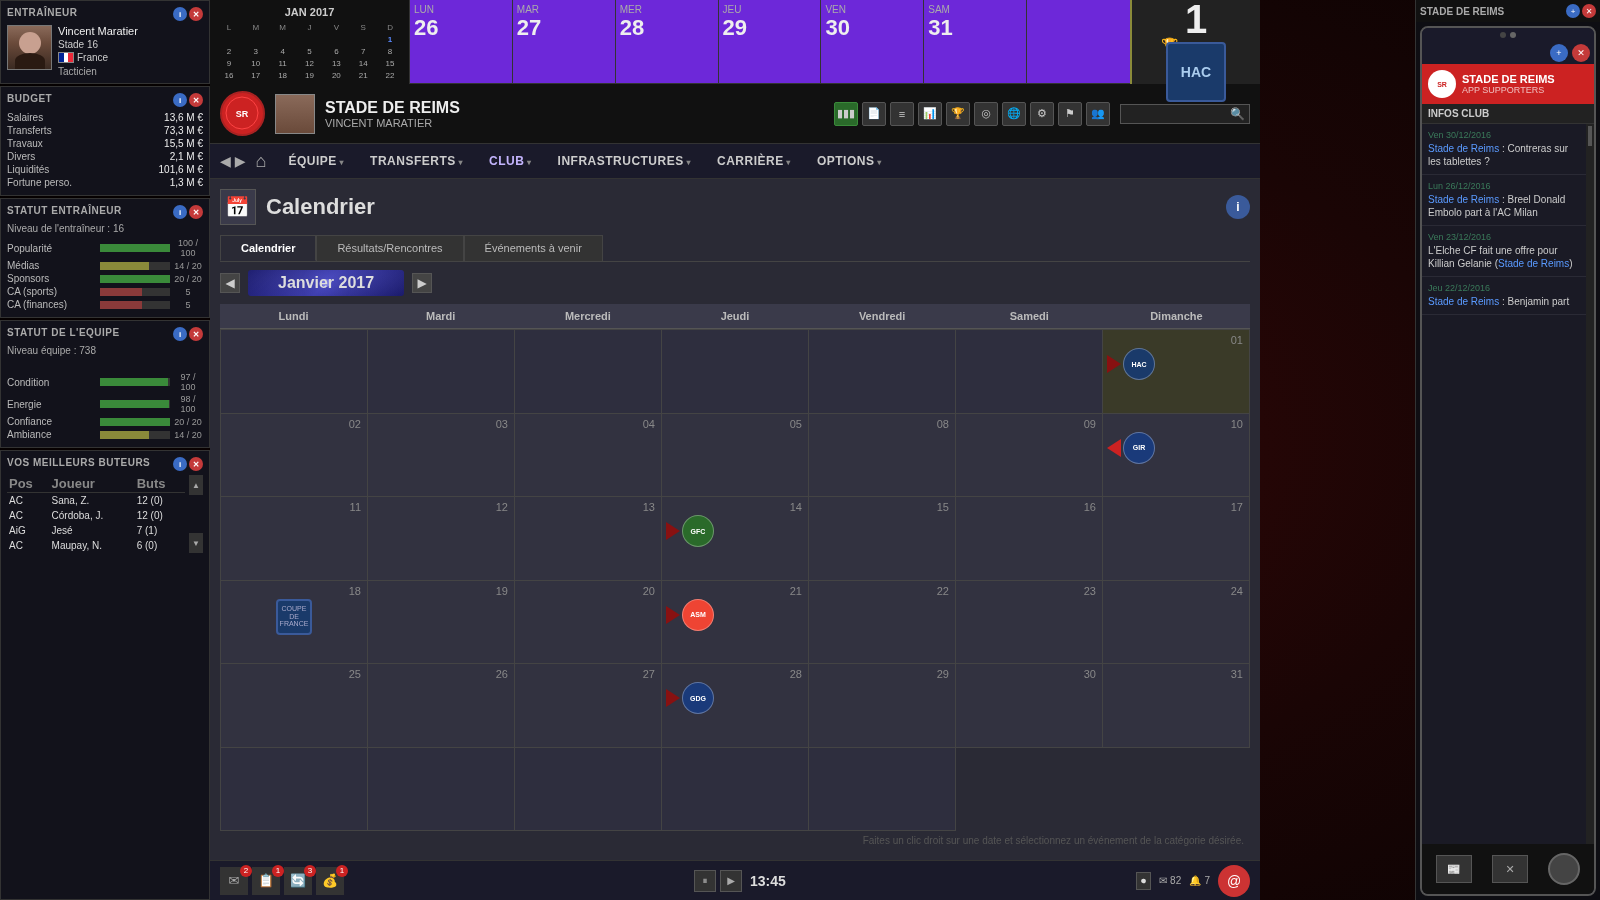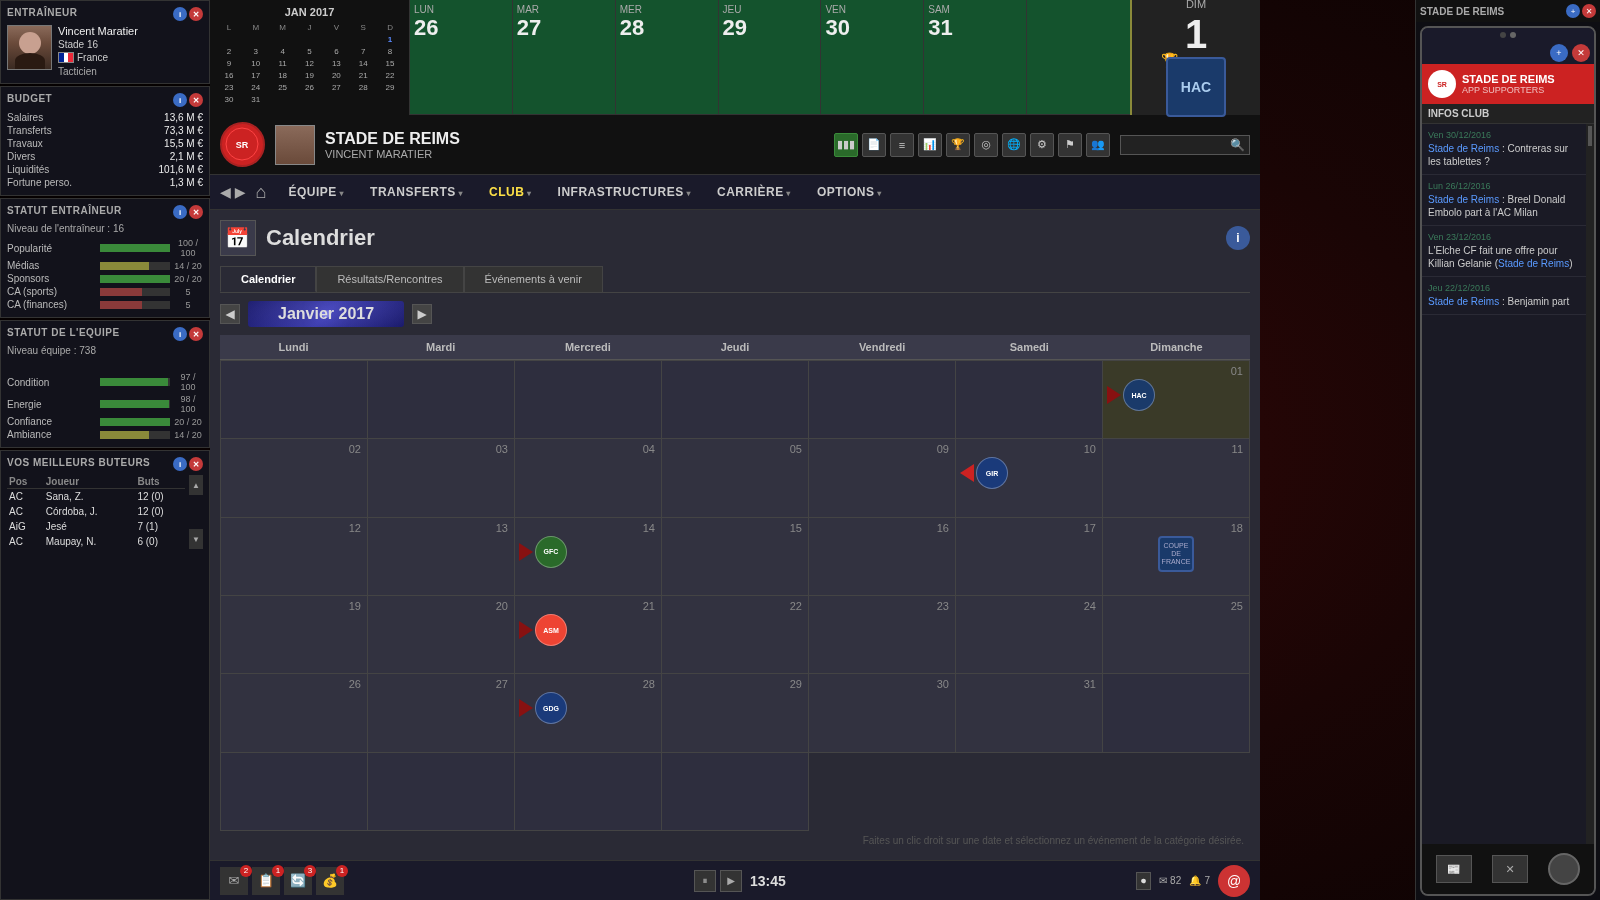--- a/index.html
+++ b/index.html
@@ -117,21 +117,21 @@
     }
     .stat-bar {
       height: 100%; background: #3a8a3a;
       position: absolute; left: 0; top: 0;
     }
     .stat-value { font-size: 9px; color: #999; margin-left: 3px; width: 30px; text-align: center; }
 
     
     .scorers-table { width: 100%; border-collapse: collapse; }
     .scorers-table th {
-      font-size: 10px; color: #888; text-align: left;
+      font-size: 13px; color: #888; text-align: left;
       border-bottom: 1px solid #333; padding: 1px 2px;
     }
     .scorers-table td {
       font-size: 10px; padding: 2px 2px;
     }
     .scroll-arrows {
       display: flex; flex-direction: column; justify-content: space-between;
     }
     .scroll-arrow {
       background: #333; border: none; color: #aaa;
@@ -143,22 +143,22 @@
     
     .main-area {
       position: absolute;
       left: 210px; top: 0;
       width: 1050px; height: 900px;
       display: flex; flex-direction: column;
     }
 
     
     .top-calendar {
-      height: 115px;
-      background: #14532d;
+      height: 84px;
+      background: #6d28d9;
       display: flex;
     }
     .mini-calendar {
       width: 200px;
       background: #111;
       border-right: 1px solid #333;
       padding: 6px;
     }
     .mini-cal-header {
       text-align: center; font-size: 11px; font-weight: bold;
@@ -277,21 +277,21 @@
       font-size: 18px; color: #aaa; cursor: pointer;
       background: none; border: none; margin-right: 8px;
     }
     .nav-item {
       padding: 4px 12px;
       font-size: 12px; font-weight: bold; color: #ccc;
       cursor: pointer; letter-spacing: 0.5px;
       background: none; border: none;
       position: relative;
     }
-    .nav-item.active { color: #fde047; }
+    .nav-item.active { color: #c4b5fd; }
     .nav-item::after {
       content: ' ▾';
       font-size: 8px; color: #888;
     }
 
     
     .content-area {
       flex: 1;
       background: #2a2a3a;
       overflow: hidden;
@@ -942,20 +942,23 @@
           <div class="cal-cell light">
             <span class="cell-num">03</span>
           </div>
           <div class="cal-cell light">
             <span class="cell-num">04</span>
           </div>
           <div class="cal-cell light">
             <span class="cell-num">05</span>
           </div>
           <div class="cal-cell light">
+            <span class="cell-num">08</span>
+          </div>
+          <div class="cal-cell light">
             <span class="cell-num">09</span>
           </div>
           <div class="cal-cell light">
             <span class="cell-num">10</span>
             <div style="display: flex; align-items: center; gap: 2px; margin-top: 14px;">
               <div style="width:0;height:0;border-top:9px solid transparent;border-bottom:9px solid transparent;border-right:14px solid #cc2222;"></div>
               <div style="width:32px;height:32px;border-radius:50%;background:#1a3a7a;border:1px solid rgba(255,255,255,0.3);display:flex;align-items:center;justify-content:center;font-size:7px;font-weight:bold;color:white;">GIR</div>
             </div>
           </div>
           <div class="cal-cell light">

